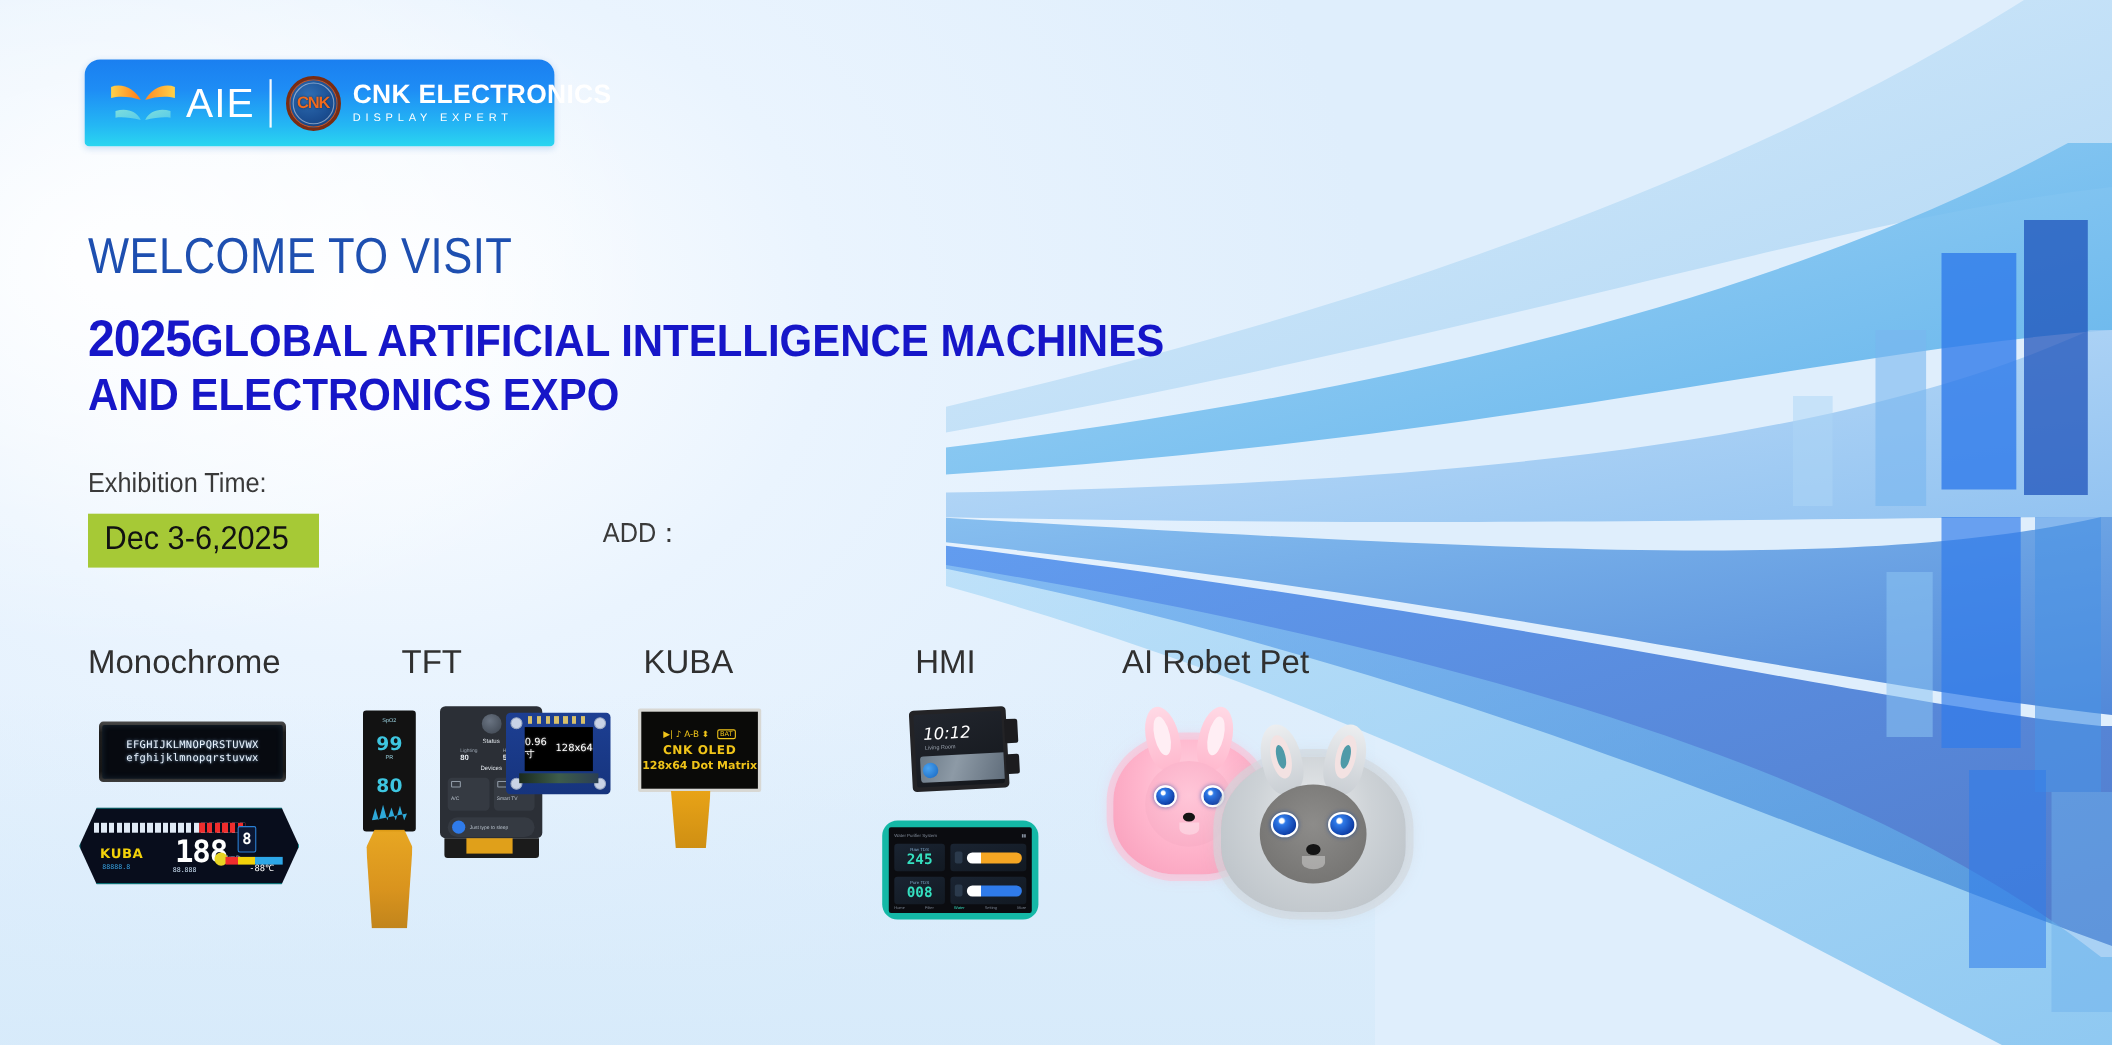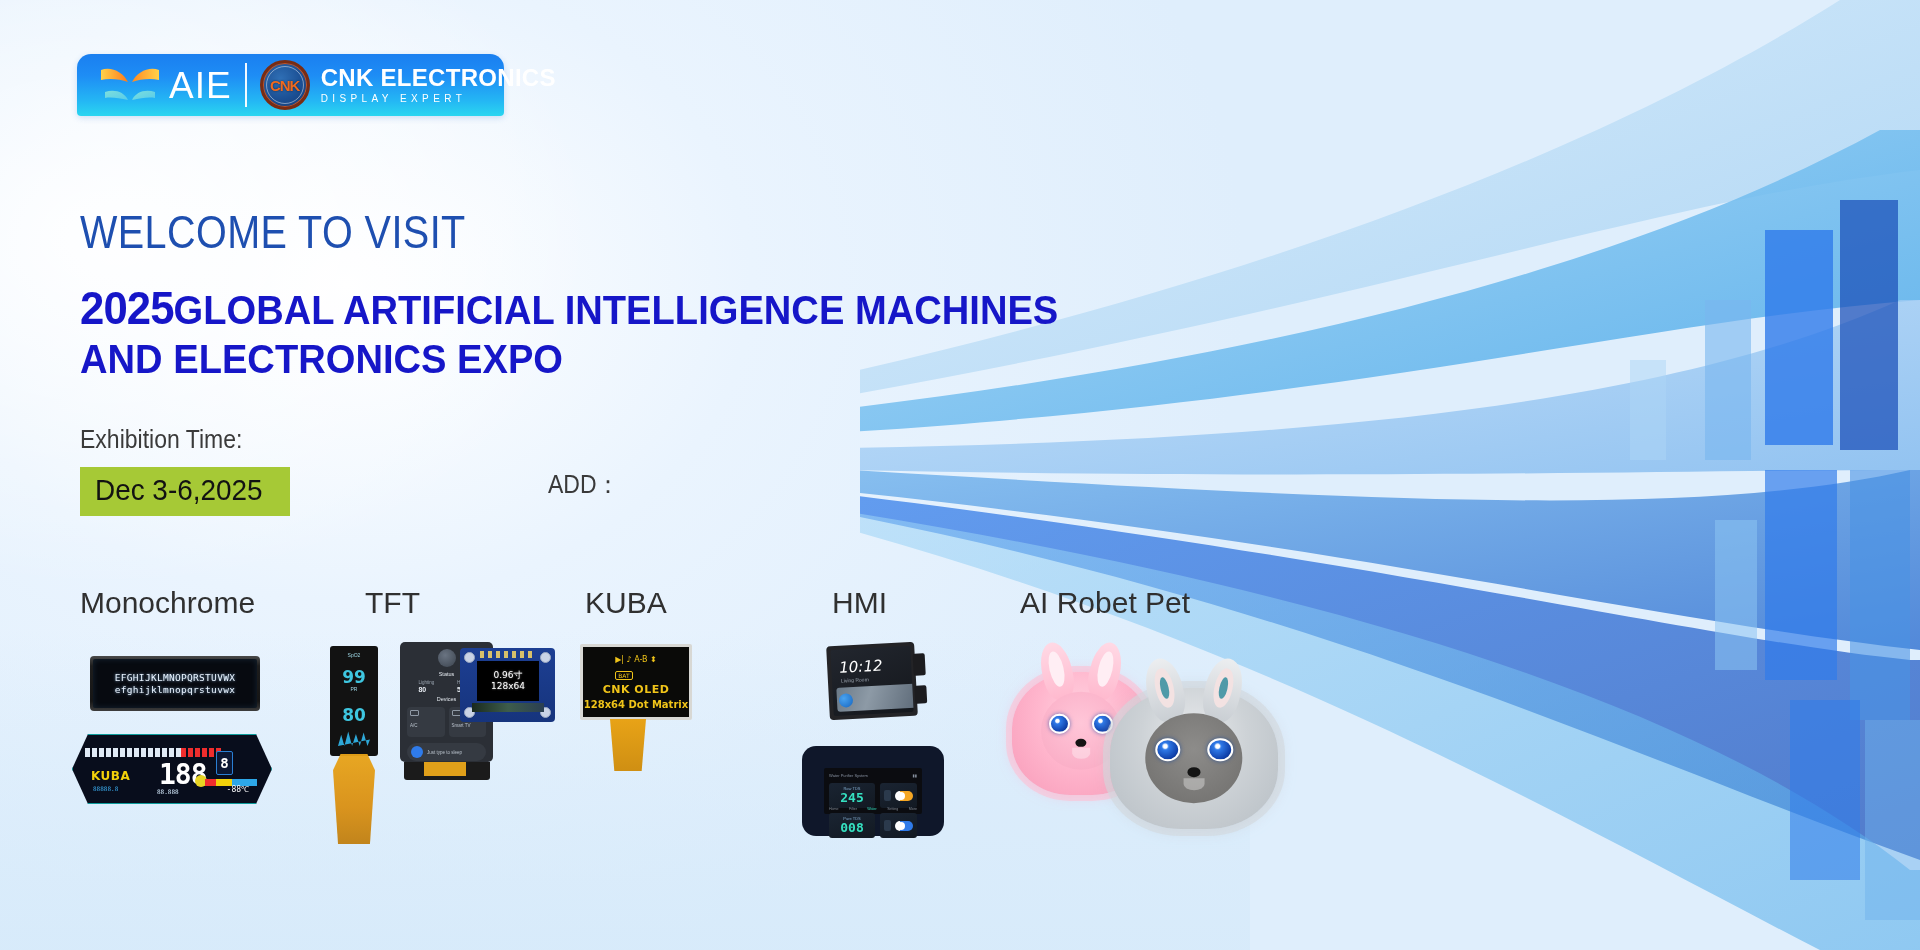--- a/index.html
+++ b/index.html
@@ -20,21 +20,21 @@
     background:radial-gradient(ellipse 700px 500px at 10% 25%, rgba(255,255,255,.95) 0%, rgba(255,255,255,0) 70%);}
   .bg-bottom{position:absolute;left:0;bottom:0;width:1250px;height:320px;
     background:linear-gradient(to top, rgba(214,234,250,.85), rgba(214,234,250,0));}
 
   
   .swoosh{position:absolute;right:0;top:0;width:1060px;height:950px;overflow:hidden;}
   .swoosh svg{position:absolute;right:0;top:0;}
 
   
   .logo-bar{
-    position:absolute;left:77px;top:54px;width:427px;height:62px;
+    position:absolute;left:77px;top:54px;width:427px;height:79px;
     border-radius:14px 14px 4px 4px;
     background:linear-gradient(180deg,#1a7ff0 0%,#1e8df5 35%,#24b6f4 75%,#2ad6f0 100%);
     display:flex;align-items:center;padding:0 14px;
     box-shadow:0 2px 6px rgba(40,110,200,.20);
   }
   .aie-wrap{display:flex;align-items:center;gap:8px;margin-left:8px;}
   .aie-mark{width:62px;height:46px;position:relative;flex:none;}
   .aie-text{font-size:37px;font-weight:400;color:#fff;letter-spacing:1px;
     font-family:"Liberation Sans",sans-serif;line-height:1;}
   .logo-div{width:2px;height:44px;background:#fff;margin:0 13px;opacity:.95;flex:none;}
@@ -163,33 +163,33 @@
   
   .oled-mod{position:absolute;left:460px;top:62px;width:95px;height:74px;
     background:linear-gradient(180deg,#1d3f93 0%,#16347d 100%);border-radius:4px;padding:8px 7px 6px;}
   .oled-mod .hole{position:absolute;width:11px;height:11px;border-radius:50%;
     background:#c9d3e6;border:1px solid #9aa8c2;}
   .oled-mod .h1{left:4px;top:4px;} .oled-mod .h2{right:4px;top:4px;}
   .oled-mod .h3{left:4px;bottom:4px;} .oled-mod .h4{right:4px;bottom:4px;}
   .oled-mod .pins{position:absolute;left:20px;top:3px;width:56px;height:7px;
     background:repeating-linear-gradient(90deg,#d8c06a 0 4px,transparent 4px 8px);}
   .oled-mod .scr{position:absolute;left:17px;top:13px;width:62px;height:40px;background:#000;
-    display:flex;flex-direction:column;align-items:center;justify-content:center;}
+    display:flex;flex-direction:row;align-items:center;justify-content:center;}
   .oled-mod .scr div{font-size:9px;color:#fff;line-height:11px;
     font-family:"DejaVu Sans",sans-serif;text-shadow:0 0 2px rgba(255,255,255,.5);}
   .oled-mod .strip{position:absolute;left:12px;bottom:10px;width:72px;height:9px;
     background:linear-gradient(90deg,#1a2a1e,#3d5c4b,#2b3f52);}
 
   
   .oled-amber{position:absolute;left:580px;top:58px;width:112px;height:76px;
     background:#d8d8d4;border-radius:2px;padding:3px;}
   .oled-amber .scr{width:100%;height:100%;background:#0a0a08;
     display:flex;flex-direction:column;align-items:center;justify-content:center;gap:3px;padding:4px 0;}
   .oled-amber .icons{display:flex;gap:7px;align-items:flex-start;font-size:8px;color:#f0c419;
-    font-family:"DejaVu Sans",sans-serif;flex-direction:column;}
+    font-family:"DejaVu Sans",sans-serif;}
   .oled-amber .icons .bat{border:1px solid #f0c419;border-radius:2px;padding:0 2px;font-size:6px;}
   .oled-amber .t1{font-size:11px;color:#f0c419;font-weight:bold;letter-spacing:.5px;
     font-family:"DejaVu Sans",sans-serif;}
   .oled-amber .t2{font-size:10px;color:#f0c419;font-weight:bold;
     font-family:"DejaVu Sans",sans-serif;}
   .oled-amber-fpc{position:absolute;left:610px;top:133px;width:36px;height:52px;
     background:linear-gradient(180deg,#e8a317,#cf8f13);
     clip-path:polygon(0% 0%,100% 0%,88% 100%,12% 100%);}
 
   
@@ -202,21 +202,21 @@
   .hmi-sw .sub{position:absolute;left:9px;top:28px;font-size:5px;color:#9aa2ad;}
   .hmi-sw .room{position:absolute;left:4px;bottom:4px;width:80px;height:24px;border-radius:3px;
     background:linear-gradient(110deg,#6b7a88,#8d9aa6 40%,#5d6a78);}
   .hmi-sw .knob{position:absolute;left:6px;bottom:8px;width:14px;height:14px;border-radius:50%;
     background:radial-gradient(circle at 35% 35%,#4aa3f0,#1565c0);}
   .hmi-sw .tab{position:absolute;right:-10px;top:12px;width:12px;height:22px;background:#1c1c1f;border-radius:2px;}
   .hmi-sw .tab2{position:absolute;right:-10px;top:44px;width:12px;height:18px;background:#1c1c1f;border-radius:2px;}
 
   
   .hmi-panel{position:absolute;left:802px;top:160px;width:142px;height:90px;
-    background:#0f172a;border-radius:14px;padding:22px;}
+    background:#14b8a6;border-radius:14px;padding:6px;}
   .hmi-panel .scr{width:100%;height:100%;background:#0b0c10;border-radius:2px;
     padding:5px;position:relative;}
   .hmi-panel .topbar{display:flex;justify-content:space-between;font-size:4px;color:#8791a0;}
   .hmi-panel .grid{display:flex;gap:5px;margin-top:5px;}
   .hmi-panel .left{display:flex;flex-direction:column;gap:5px;width:46px;}
   .hmi-panel .tds{background:linear-gradient(160deg,#1a2432,#121922);border-radius:3px;
     padding:3px;text-align:center;}
   .hmi-panel .tds .k{font-size:4px;color:#7fa7c9;}
   .hmi-panel .tds .v{font-size:13px;font-weight:bold;color:#35e0c0;line-height:14px;
     font-family:"DejaVu Sans Mono",monospace;}

